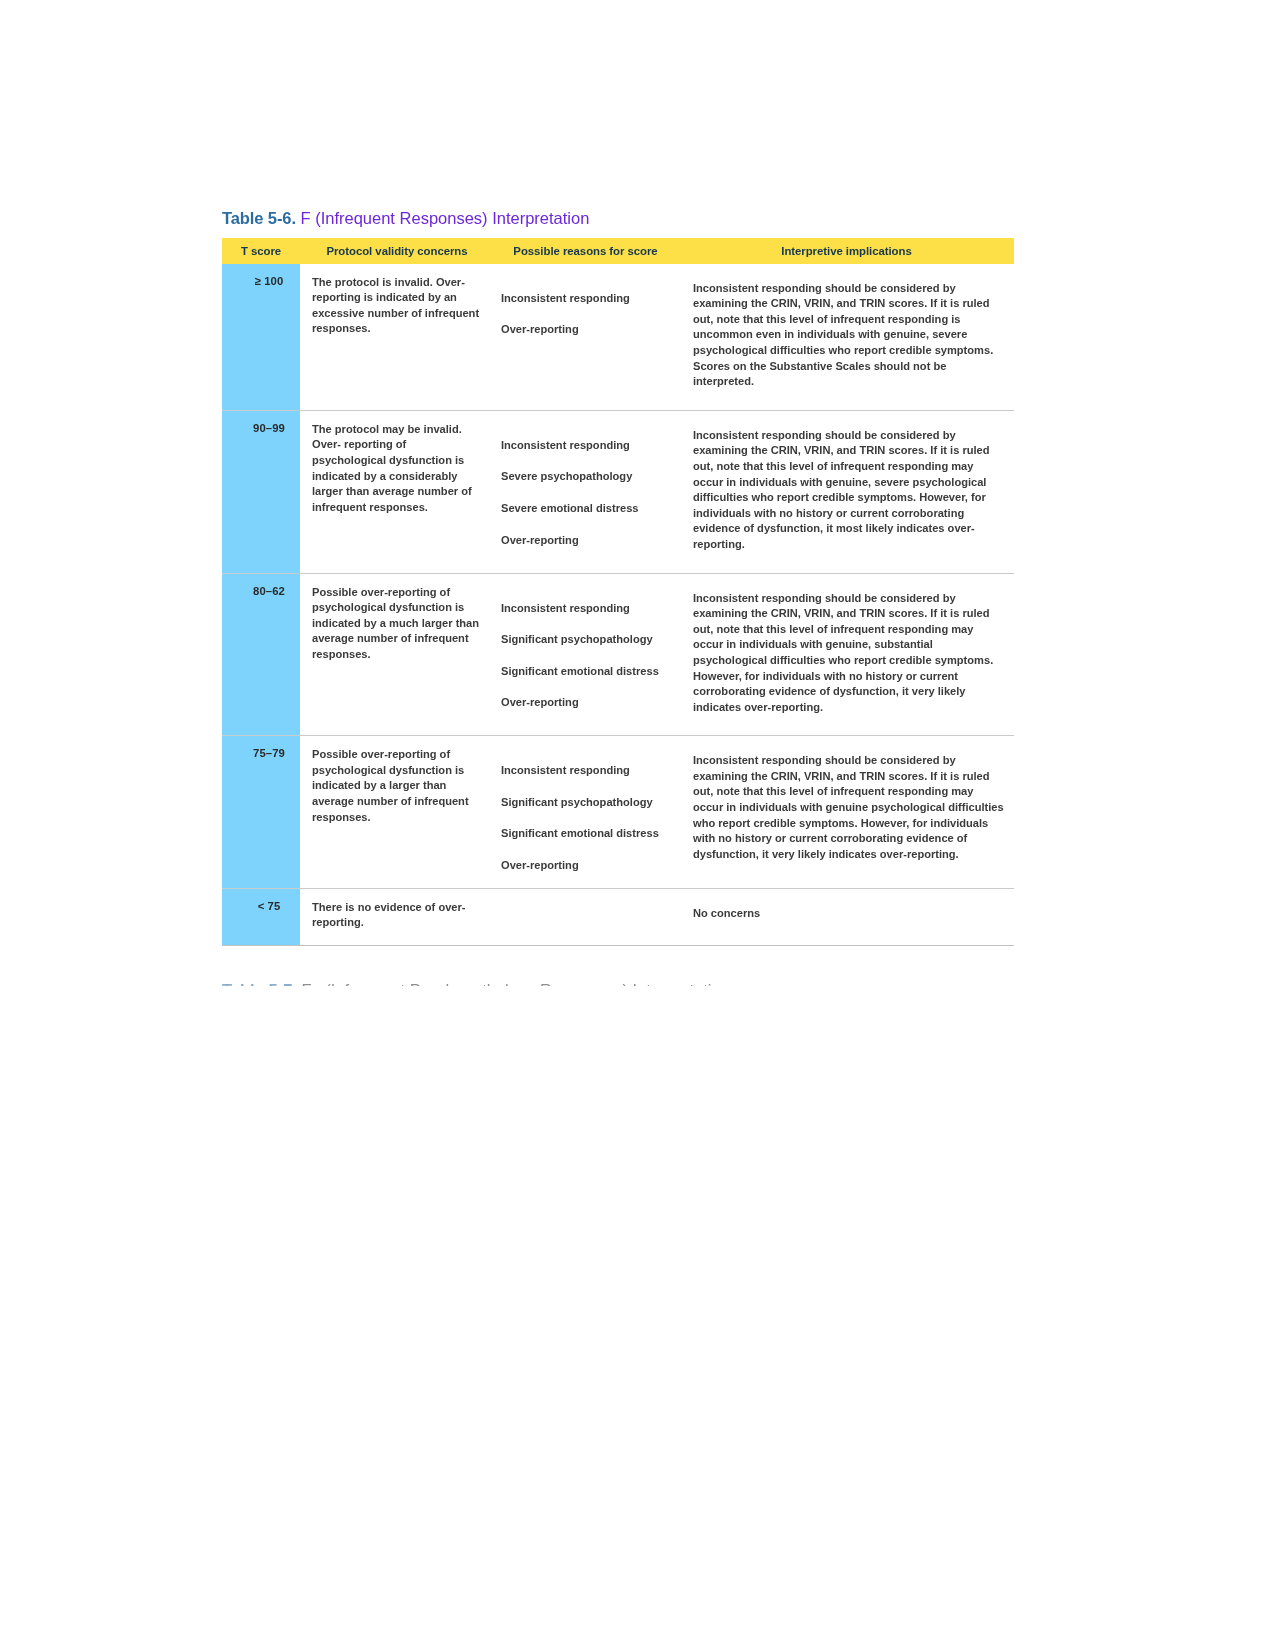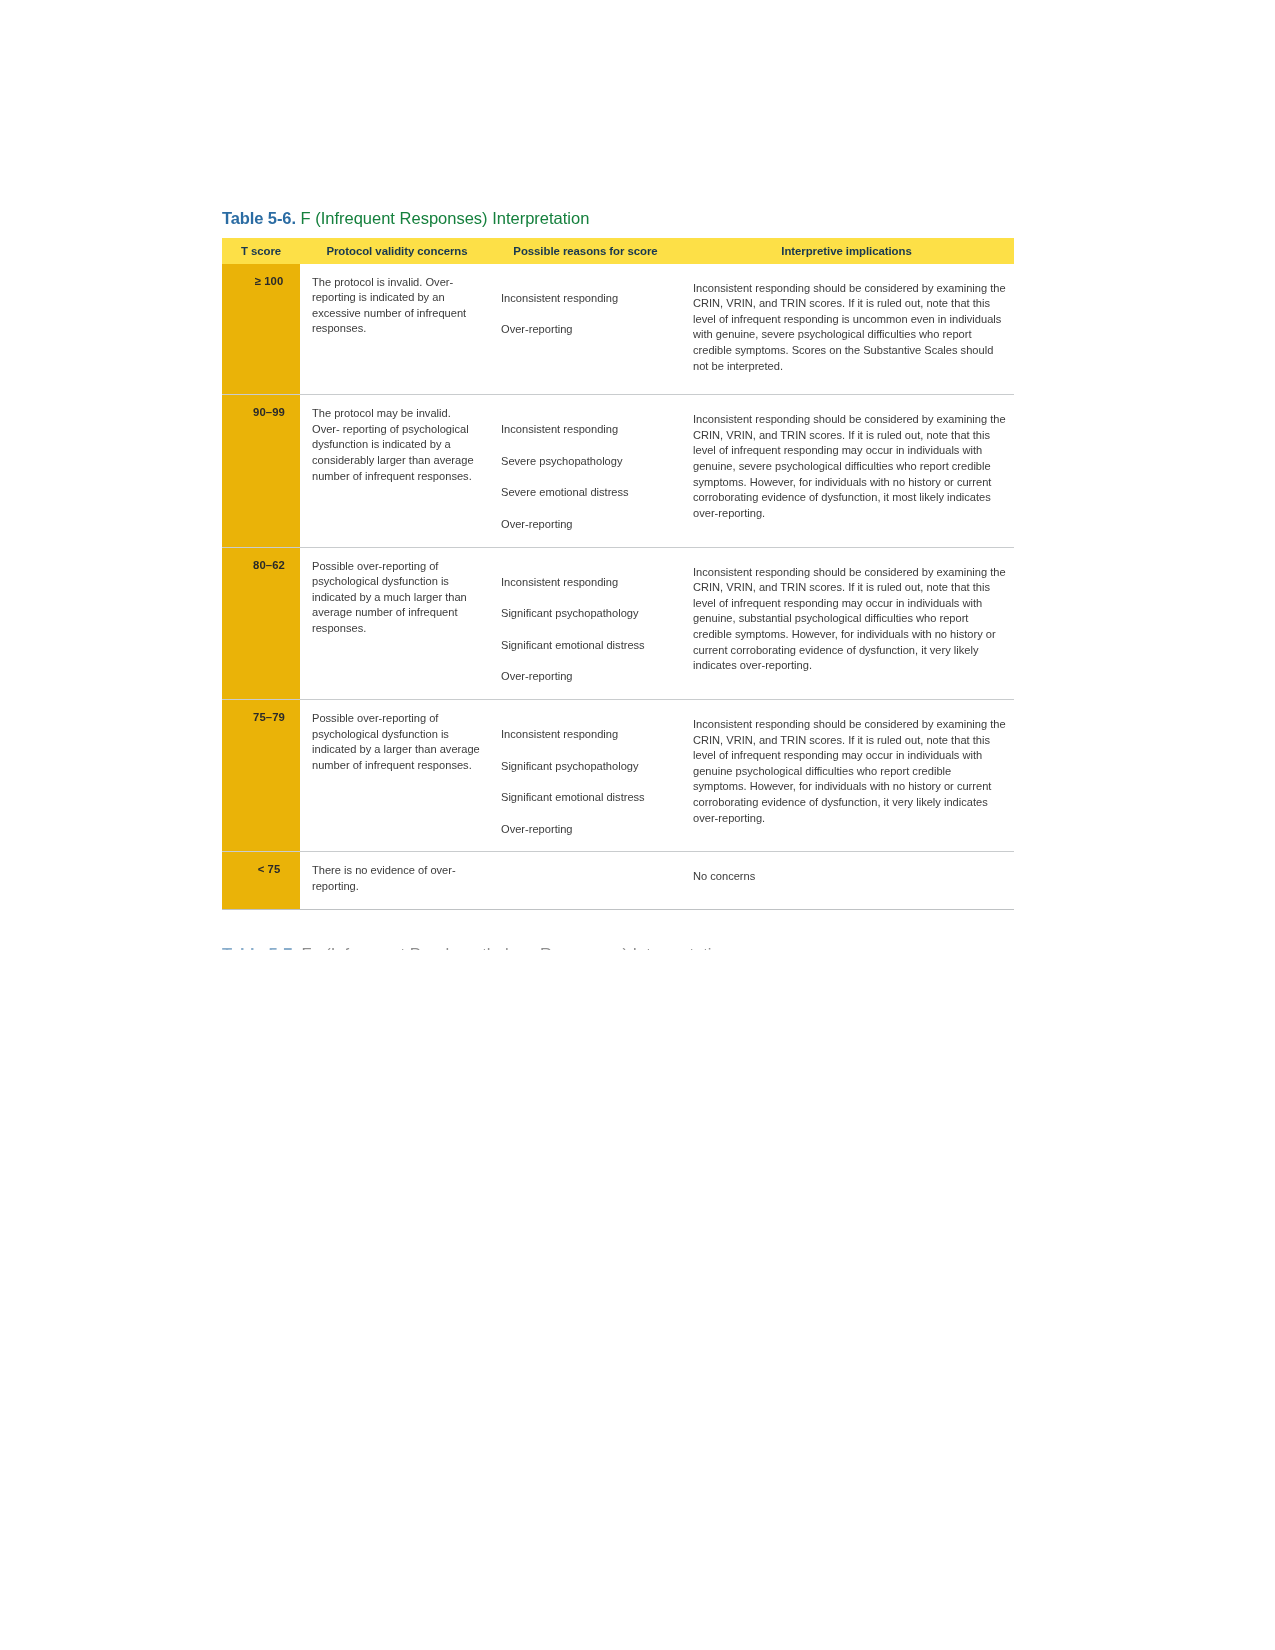--- a/index.html
+++ b/index.html
@@ -36,36 +36,37 @@
     color: #2b2b2b;
     margin: 0 0 9px 0;
     white-space: nowrap;
   }
   .table-caption .cap-label {
     color: #2b6ca3;
     font-weight: bold;
     letter-spacing: -0.1px;
   }
   .table-caption .cap-title {
-    color: #15803d;
+    color: #6d28d9;
     font-weight: normal;
   }
 
   
   .vtable {
     width: 792px;
     border-collapse: collapse;
     table-layout: fixed;
     background: #ffffff;
   }
 
   .vtable th,
   .vtable td {
     vertical-align: top;
     padding: 0;
+    font-weight: bold;
   }
 
   thead tr.head-row {
     background: #fde047;
   }
   .vtable thead th {
     font-size: 11.4px;
     font-weight: bold;
     color: #18384f;
     padding: 7px 8px 7px 10px;
@@ -80,21 +81,21 @@
   }
 
   tbody tr {
     border-bottom: 1px solid #c9ccce;
   }
   tbody tr:last-child {
     border-bottom: none;
   }
 
   td.c-score {
-    background: #eab308;
+    background: #7dd3fc;
     text-align: center;
     font-size: 11.3px;
     font-weight: bold;
     color: #2a2a2a;
     padding: 11px 4px 14px 20px;
     letter-spacing: 0.1px;
   }
   td.c-concerns,
   td.c-reasons,
   td.c-implications {

